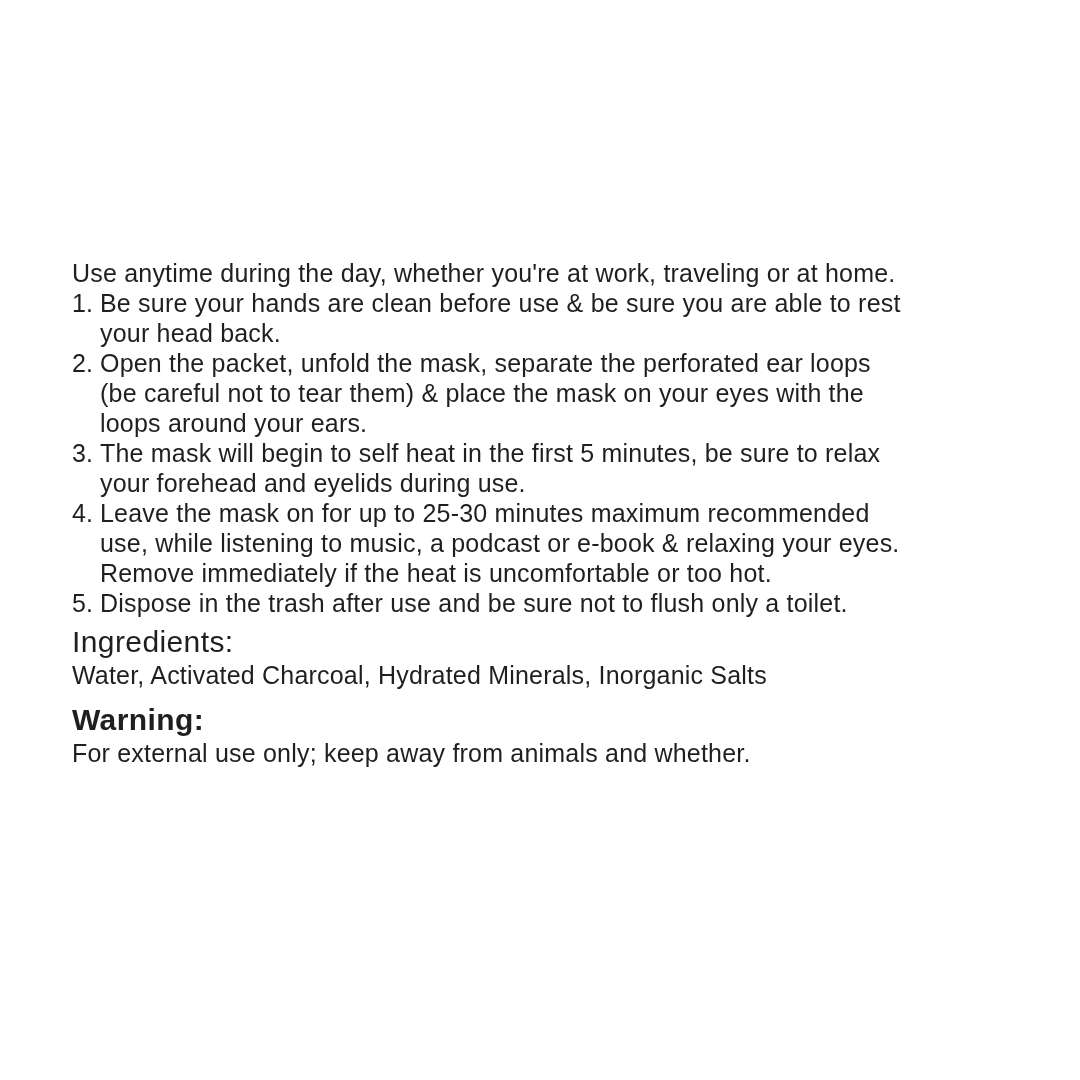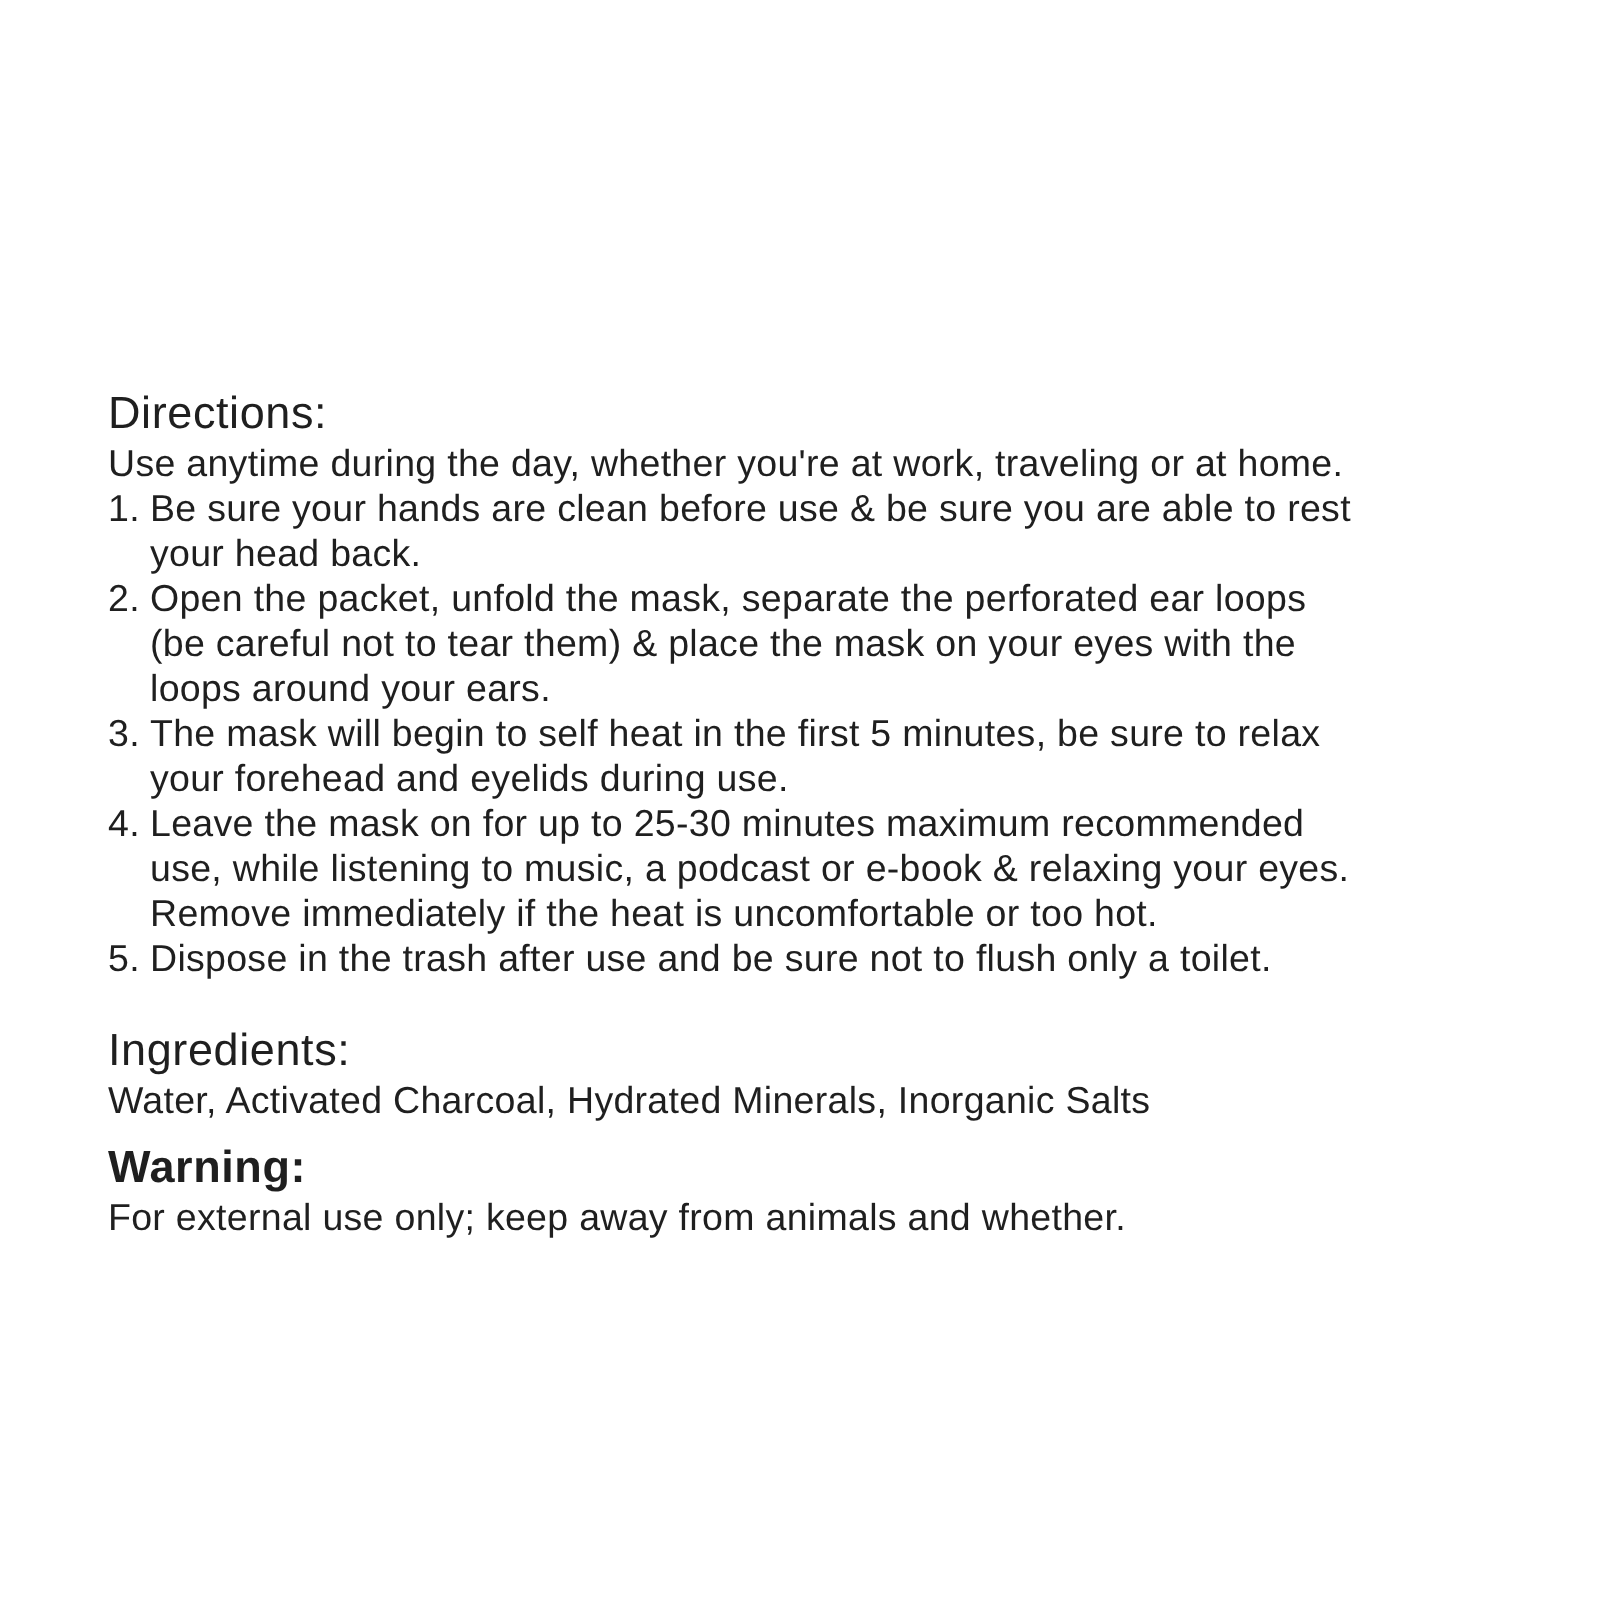--- a/index.html
+++ b/index.html
@@ -47,31 +47,30 @@
     line-height: 30px;
     letter-spacing: 0.2px;
   }
   .step-num {
     flex: 0 0 28px;
   }
   .step-text {
     flex: 1;
     white-space: pre-line;
   }
-  .mt-ingredients { margin-top: 29px; }
+  .mt-ingredients { margin-top: 6px; }
   .mt-warning { margin-top: 12px; font-weight: bold; }
 </style>
 </head>
 <body>
 
 <div class="canvas">
   <div class="content">
 
     <section>
-      <h2 class="section-heading">Directions:</h2>
       <p class="body-text">Use anytime during the day, whether you're at work, traveling or at home.</p>
       <ol class="steps">
         <li class="step">
           <span class="step-num">1.</span>
           <span class="step-text">Be sure your hands are clean before use &amp; be sure you are able to rest
 your head back.</span>
         </li>
         <li class="step">
           <span class="step-num">2.</span>
           <span class="step-text">Open the packet, unfold the mask, separate the perforated ear loops

